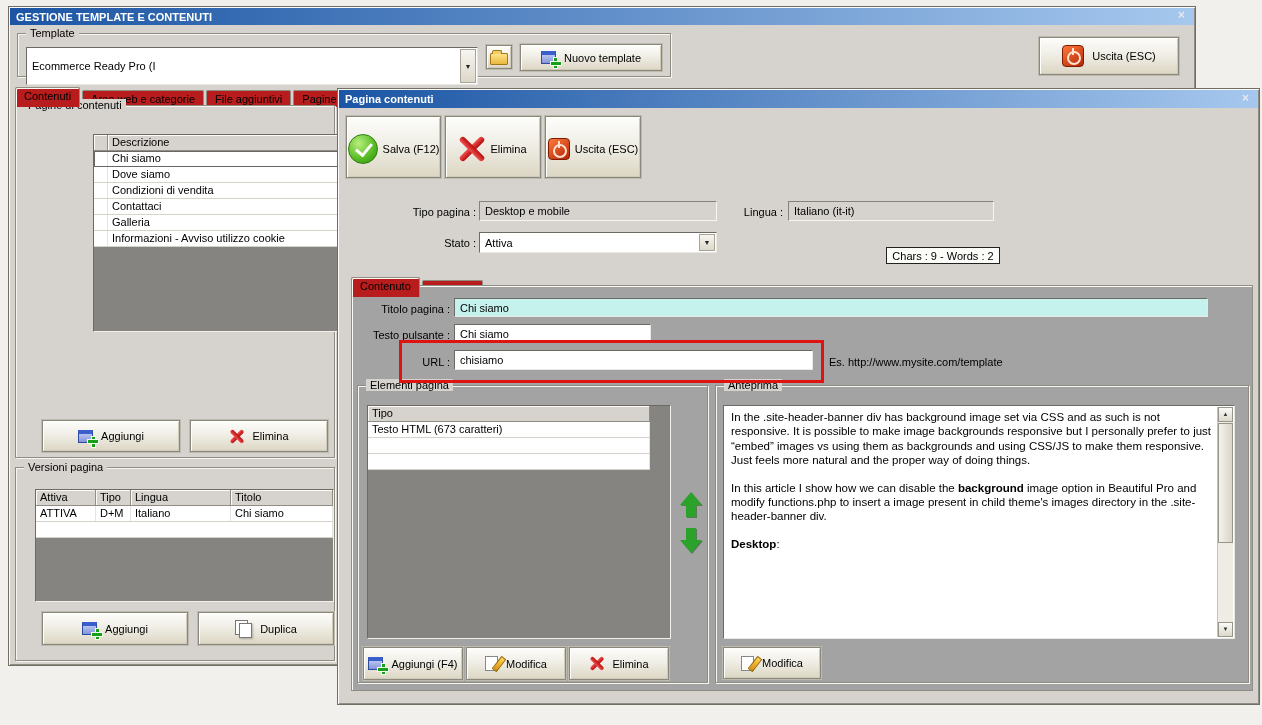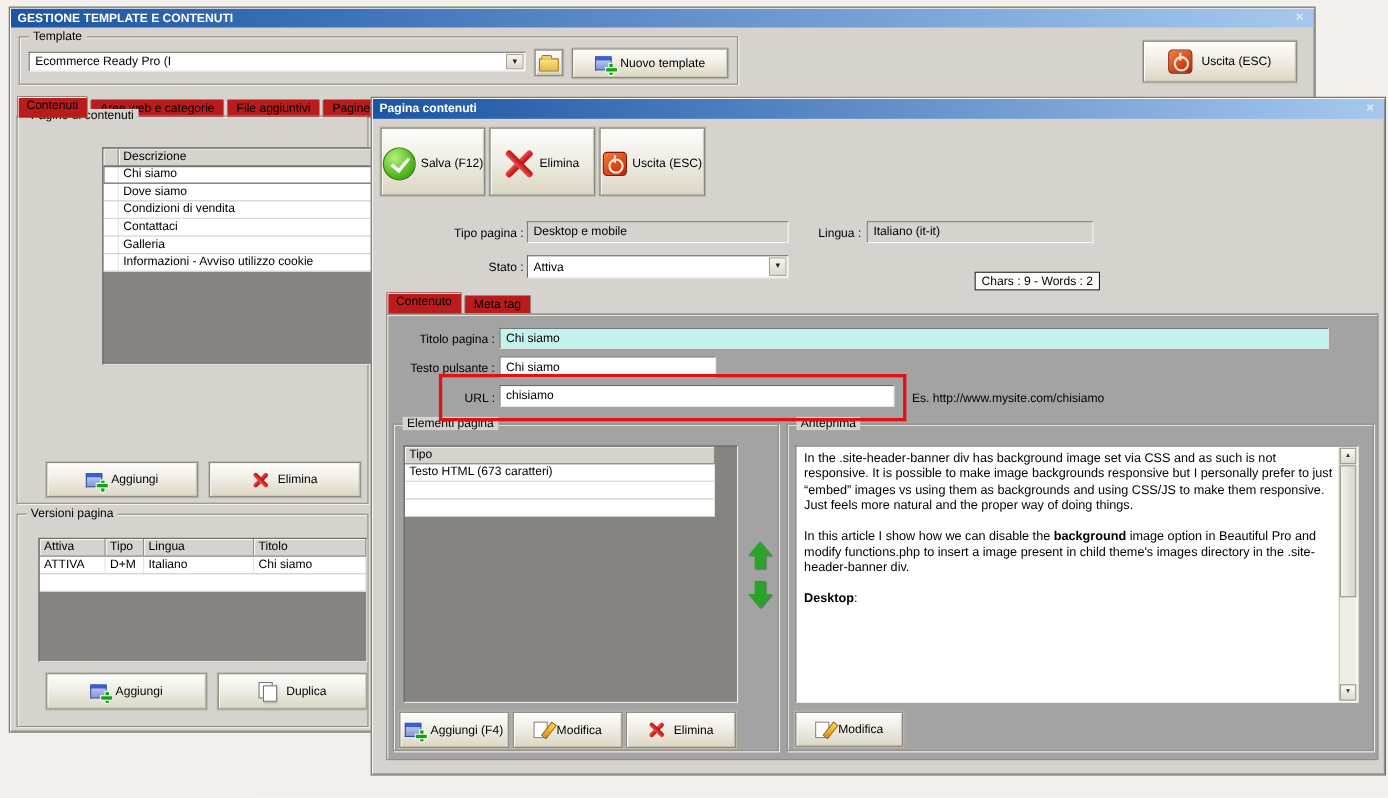--- a/index.html
+++ b/index.html
@@ -116,21 +116,21 @@
   <div class="window" style="left:8px; top:6px; width:1188px; height:660px;">
     <div class="titlebar">
       <span>GESTIONE TEMPLATE E CONTENUTI</span>
     </div>
     <div class="tb-close">
       <span>×</span>
     </div>
 
     <div class="gb" style="left:8px; top:26px; width:654px; height:44px;">
       <span class="gb-label">Template</span>
-      <div class="input combo" style="left:8px; top:13px; width:452px; height:18px;">
+      <div class="input combo" style="left:8px; top:13px; width:452px; height:38px;">
         <span>Ecommerce Ready Pro (I</span>
         <span class="cb">
           <span>▼</span>
         </span>
       </div>
       <div class="btn" style="left:468px; top:11px; width:26px; height:24px;">
         <span class="ic-folder"></span>
       </div>
       <div class="btn" style="left:502px; top:10px; width:142px; height:27px;">
         <span class="ic-window">
@@ -259,39 +259,39 @@
     </div>
     <div class="fld-label" style="left:20px; top:147px; width:118px;">Stato :</div>
     <div class="input combo" style="left:141px; top:143px; width:238px; height:21px;">
       <span>Attiva</span>
       <span class="cb">
         <span>▼</span>
       </span>
     </div>
     <div class="counter" style="left:548px; top:158px; width:114px; height:17px;">Chars : 9 - Words : 2</div>
 
-    <div class="tabs" style="left:13px; top:176px;">
+    <div class="tabs" style="left:13px; top:188px;">
       <div class="tab active"><span>Contenuto</span></div>
       <div class="tab"><span>Meta tag</span></div>
     </div>
 
     <div class="panel" style="left:13px; top:196px; width:902px; height:406px;">
       <div class="fld-label" style="left:4px; top:16px; width:94px;">Titolo pagina :</div>
       <div class="input" style="left:102px; top:12px; width:754px; height:19px; background:#c6f2ee;">
         <span>Chi siamo</span>
       </div>
       <div class="fld-label" style="left:4px; top:42px; width:94px;">Testo pulsante :</div>
       <div class="input" style="left:102px; top:38px; width:197px; height:19px;">
         <span>Chi siamo</span>
       </div>
       <div class="fld-label" style="left:4px; top:69px; width:94px;">URL :</div>
       <div class="input" style="left:102px; top:64px; width:359px; height:20px;">
         <span>chisiamo</span>
       </div>
-      <div class="fld-label" style="left:477px; top:69px; width:260px; text-align:left;">Es. http://www.mysite.com/chisiamo</div>
+      <div class="fld-label" style="left:477px; top:69px; width:260px; text-align:left;">Es. http://www.mysite.com/template</div>
       <div class="redbox" style="left:47px; top:54px; width:425px; height:43px;"></div>
 
       <div class="gb" style="left:5px; top:99px; width:351px; height:298px;">
         <span class="gb-label">Elementi pagina</span>
         <div class="grid" style="left:9px; top:19px; width:304px; height:234px;">
           <div class="g-head">
             <div class="g-hcell" style="width:282px;">Tipo</div>
           </div>
           <div class="g-row" style="width:282px;">
             <div class="g-cell" style="flex:1;">Testo HTML (673 caratteri)</div>

